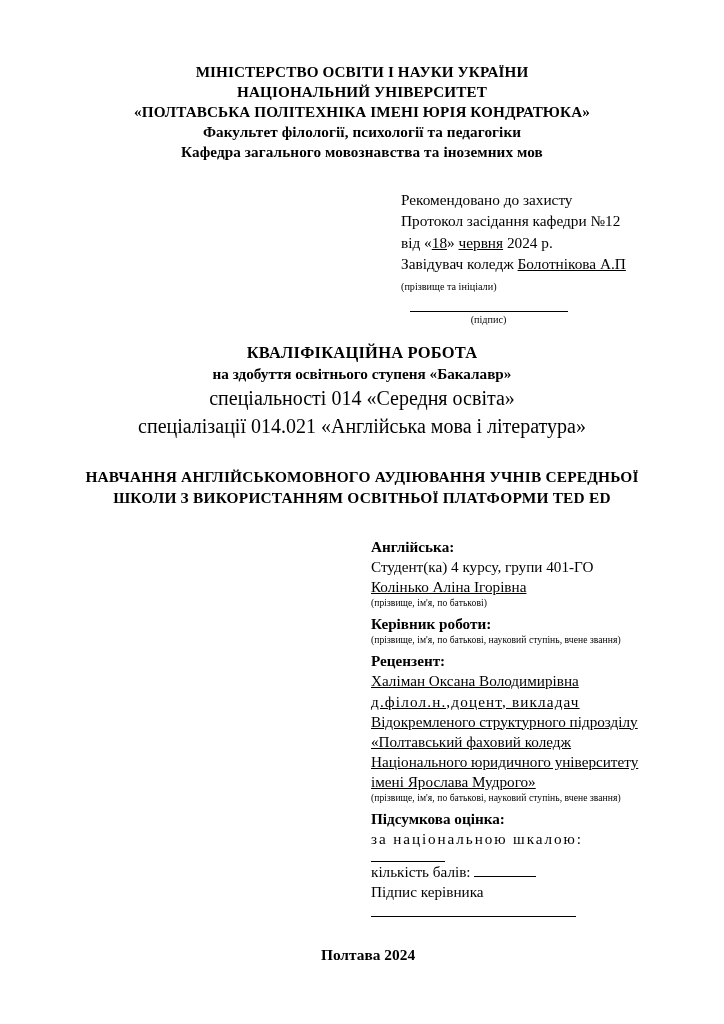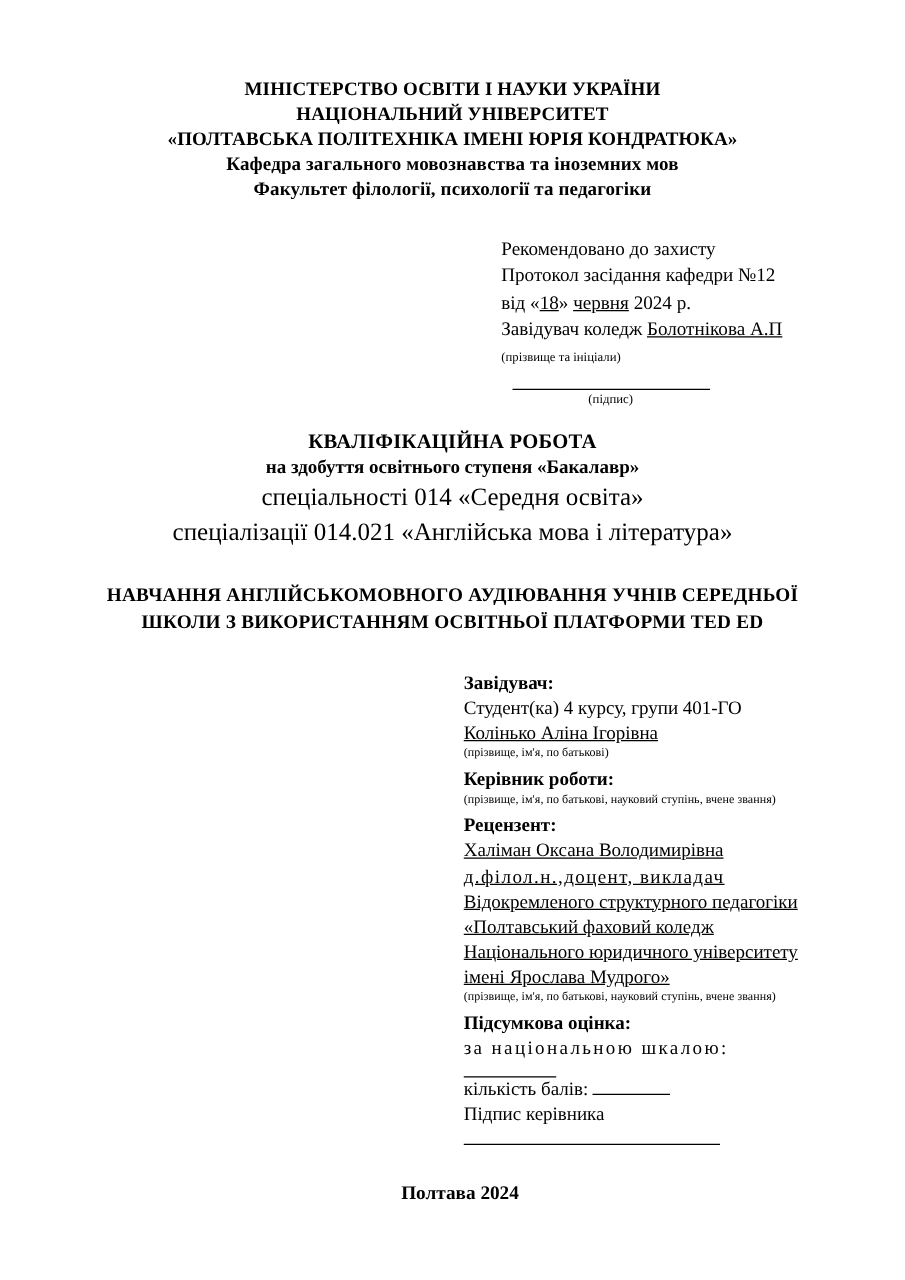--- a/index.html
+++ b/index.html
@@ -162,22 +162,22 @@
 </style>
 </head>
 <body>
 
 <div class="page">
 
   <div class="header-block">
     <span class="ln">МІНІСТЕРСТВО ОСВІТИ І НАУКИ УКРАЇНИ</span>
     <span class="ln">НАЦІОНАЛЬНИЙ УНІВЕРСИТЕТ</span>
     <span class="ln">«ПОЛТАВСЬКА ПОЛІТЕХНІКА ІМЕНІ ЮРІЯ КОНДРАТЮКА»</span>
+    <span class="ln">Факультет філології, психології та педагогіки</span>
     <span class="ln">Кафедра загального мовознавства та іноземних мов</span>
-    <span class="ln">Факультет філології, психології та педагогіки</span>
   </div>
 
   <div class="approve-block">
     <span class="ln">Рекомендовано до захисту</span>
     <span class="ln">Протокол засідання кафедри №12</span>
     <span class="ln">
       <span>від «</span><span class="u">18</span><span>» </span><span class="u">червня</span><span> 2024 р.</span>
     </span>
     <span class="ln">
       <span>Завідувач коледж </span><span class="u">Болотнікова А.П</span>
@@ -197,32 +197,32 @@
     <div class="title-spec">спеціалізації 014.021 «Англійська мова і література»</div>
   </div>
 
   <div class="theme-block">
     <span class="ln">НАВЧАННЯ АНГЛІЙСЬКОМОВНОГО АУДІЮВАННЯ УЧНІВ</span>
     <span class="ln">СЕРЕДНЬОЇ ШКОЛИ З ВИКОРИСТАННЯМ ОСВІТНЬОЇ</span>
     <span class="ln">ПЛАТФОРМИ TED ED</span>
   </div>
 
   <div class="people-block">
-    <span class="role first">Завідувач:</span>
+    <span class="role first">Англійська:</span>
     <span class="ln">Студент(ка) 4 курсу, групи 401-ГО</span>
     <span class="uline">Колінько Аліна Ігорівна</span>
     <span class="tiny">(прізвище, ім'я, по батькові)</span>
 
     <span class="role">Керівник роботи:</span>
     <span class="tiny">(прізвище, ім'я, по батькові, науковий ступінь, вчене звання)</span>
 
     <span class="role">Рецензент:</span>
     <span class="uline">Халіман Оксана Володимирівна</span>
     <span class="just-spread spread-text">д.філол.н.,доцент, викладач</span>
-    <span class="uline">Відокремленого структурного педагогіки</span>
+    <span class="uline">Відокремленого структурного підрозділу</span>
     <span class="just-spread">«Полтавський фаховий коледж</span>
     <span class="uline">Національного юридичного університету</span>
     <span class="uline">імені Ярослава Мудрого»</span>
     <span class="tiny">(прізвище, ім'я, по батькові, науковий ступінь, вчене звання)</span>
 
     <span class="role">Підсумкова оцінка:</span>
     <span class="score-line">за національною шкалою:</span>
     <div class="short-rule"></div>
     <span class="ln">
       <span>кількість балів:</span>

